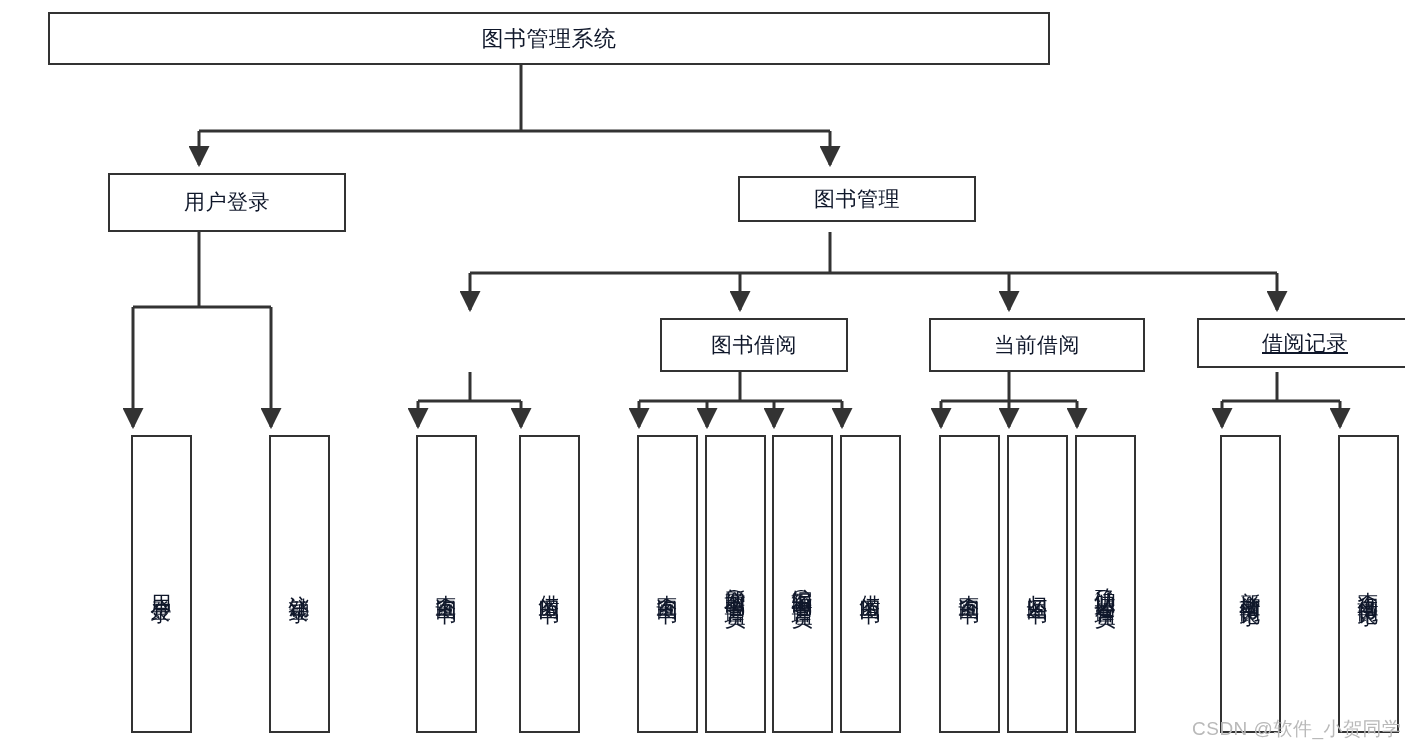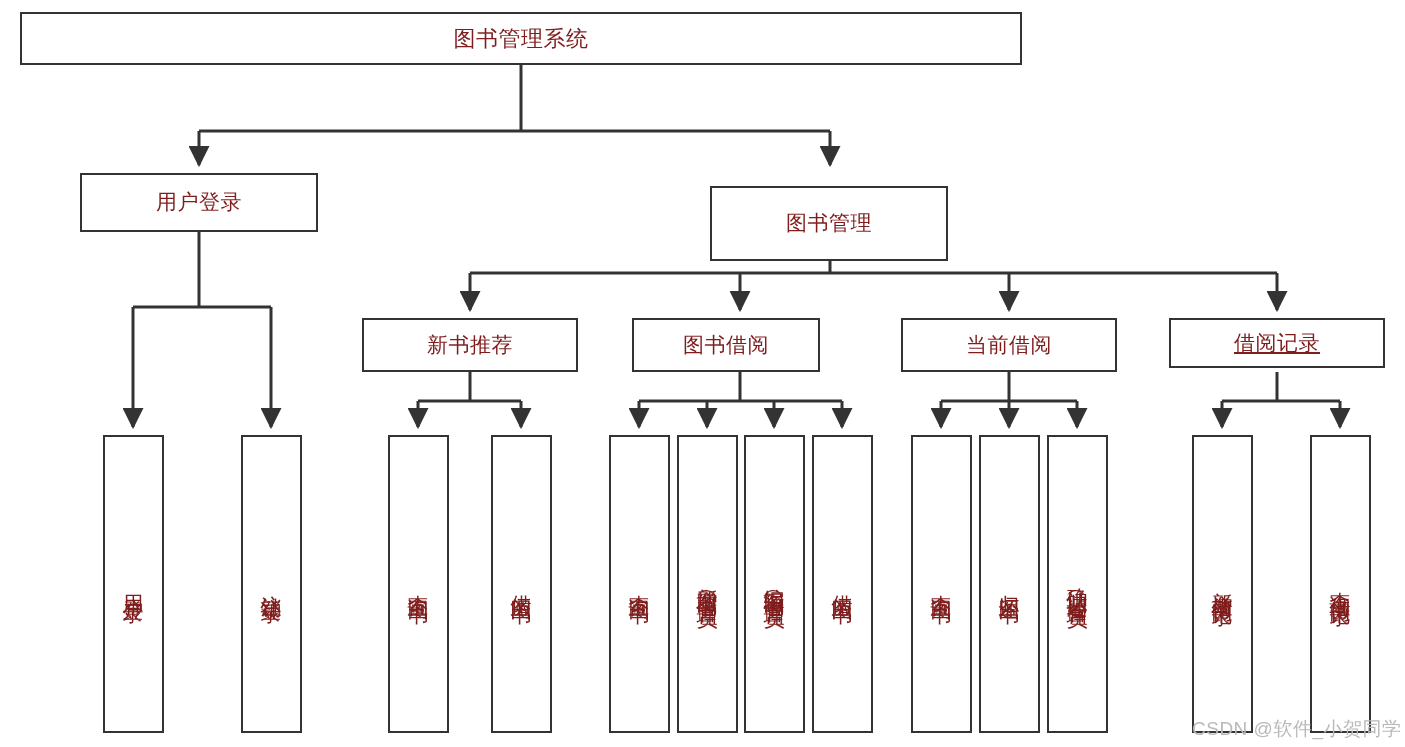--- a/index.html
+++ b/index.html
@@ -26,21 +26,22 @@
     pointer-events: none;
   }
   .node {
     position: absolute;
     box-sizing: border-box;
     background: #ffffff;
     border: 2px solid #333333;
     display: flex;
     align-items: center;
     justify-content: center;
-    color: #7f1d1d;
+    color: #0f172a;
+    margin-left: 28px;
   }
   .node-label {
     display: block;
     text-align: center;
     line-height: 1.15;
   }
   .node.horizontal .node-label {
     font-size: 21px;
     letter-spacing: 0.5px;
   }
@@ -122,27 +123,24 @@
     </g>
   </svg>
 
   <div class="node horizontal root" style="left:20px; top:12px; width:1002px; height:53px;">
     <span class="node-label">图书管理系统</span>
   </div>
 
   <div class="node horizontal" style="left:80px; top:173px; width:238px; height:59px;">
     <span class="node-label">用户登录</span>
   </div>
-  <div class="node horizontal" style="left:710px; top:186px; width:238px; height:75px;">
+  <div class="node horizontal" style="left:710px; top:176px; width:238px; height:46px;">
     <span class="node-label">图书管理</span>
   </div>
 
-  <div class="node horizontal" style="left:362px; top:318px; width:216px; height:54px;">
-    <span class="node-label">新书推荐</span>
-  </div>
   <div class="node horizontal" style="left:632px; top:318px; width:188px; height:54px;">
     <span class="node-label">图书借阅</span>
   </div>
   <div class="node horizontal" style="left:901px; top:318px; width:216px; height:54px;">
     <span class="node-label">当前借阅</span>
   </div>
   <div class="node horizontal" style="left:1169px; top:318px; width:216px; height:50px;text-decoration:underline;">
     <span class="node-label">借阅记录</span>
   </div>
 

